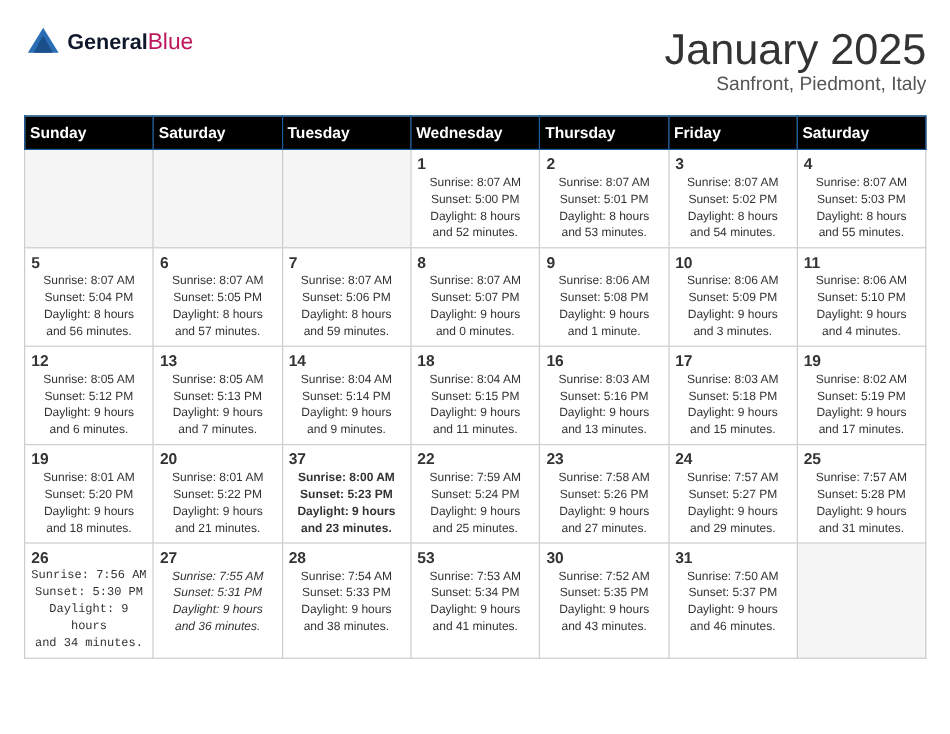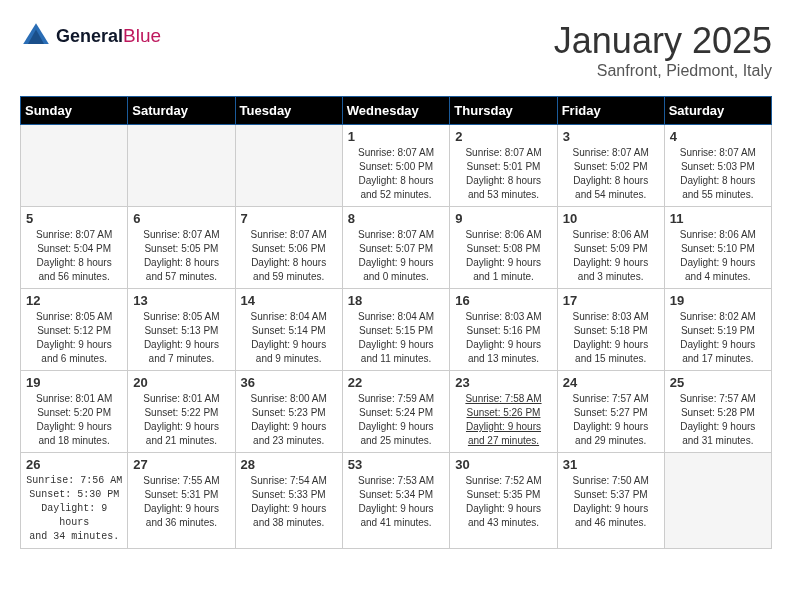--- a/index.html
+++ b/index.html
@@ -251,36 +251,36 @@
 and 18 minutes.</div>
         </td>
         <td>
           <div class="day-number">20</div>
           <div class="day-info" style="white-space: pre-line;">Sunrise: 8:01 AM
 Sunset: 5:22 PM
 Daylight: 9 hours
 and 21 minutes.</div>
         </td>
         <td>
-          <div class="day-number">36</div>
-          <div class="day-info" style="white-space: pre-line;">Sunrise: 8:00 AM
+          <div class="day-number">37</div>
+          <div class="day-info" style="white-space: pre-line; font-weight: bold;">Sunrise: 8:00 AM
 Sunset: 5:23 PM
 Daylight: 9 hours
 and 23 minutes.</div>
         </td>
         <td>
           <div class="day-number">22</div>
           <div class="day-info" style="white-space: pre-line;">Sunrise: 7:59 AM
 Sunset: 5:24 PM
 Daylight: 9 hours
 and 25 minutes.</div>
         </td>
         <td>
           <div class="day-number">23</div>
-          <div class="day-info" style="white-space: pre-line; text-decoration: underline;">Sunrise: 7:58 AM
+          <div class="day-info" style="white-space: pre-line;">Sunrise: 7:58 AM
 Sunset: 5:26 PM
 Daylight: 9 hours
 and 27 minutes.</div>
         </td>
         <td>
           <div class="day-number">24</div>
           <div class="day-info" style="white-space: pre-line;">Sunrise: 7:57 AM
 Sunset: 5:27 PM
 Daylight: 9 hours
 and 29 minutes.</div>
@@ -296,21 +296,21 @@
       <tr>
         <td>
           <div class="day-number">26</div>
           <div class="day-info" style="white-space: pre-line; font-family: Liberation Mono, monospace;">Sunrise: 7:56 AM
 Sunset: 5:30 PM
 Daylight: 9 hours
 and 34 minutes.</div>
         </td>
         <td>
           <div class="day-number">27</div>
-          <div class="day-info" style="white-space: pre-line;">Sunrise: 7:55 AM
+          <div class="day-info" style="white-space: pre-line; font-style: italic;">Sunrise: 7:55 AM
 Sunset: 5:31 PM
 Daylight: 9 hours
 and 36 minutes.</div>
         </td>
         <td>
           <div class="day-number">28</div>
           <div class="day-info" style="white-space: pre-line;">Sunrise: 7:54 AM
 Sunset: 5:33 PM
 Daylight: 9 hours
 and 38 minutes.</div>

